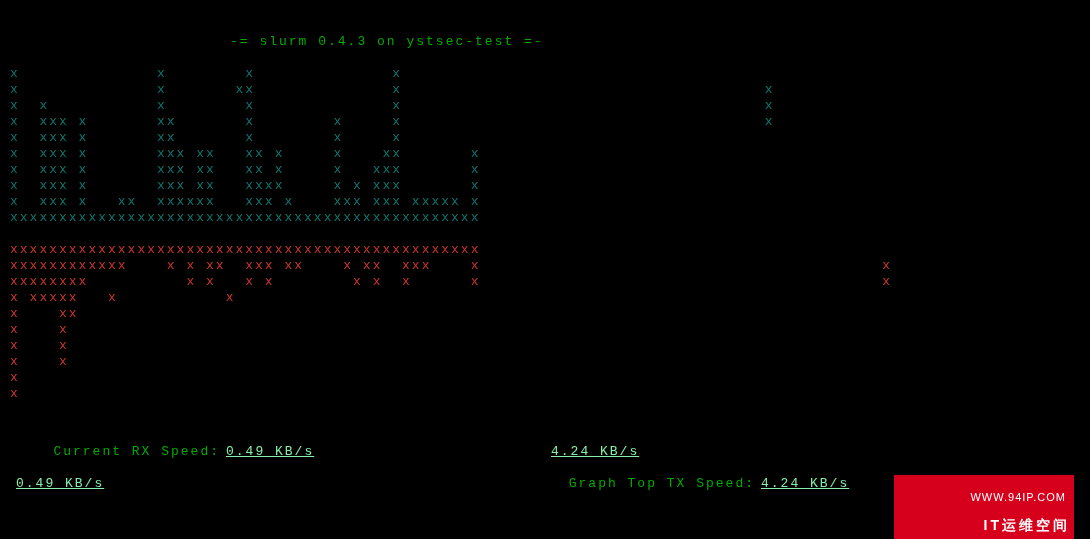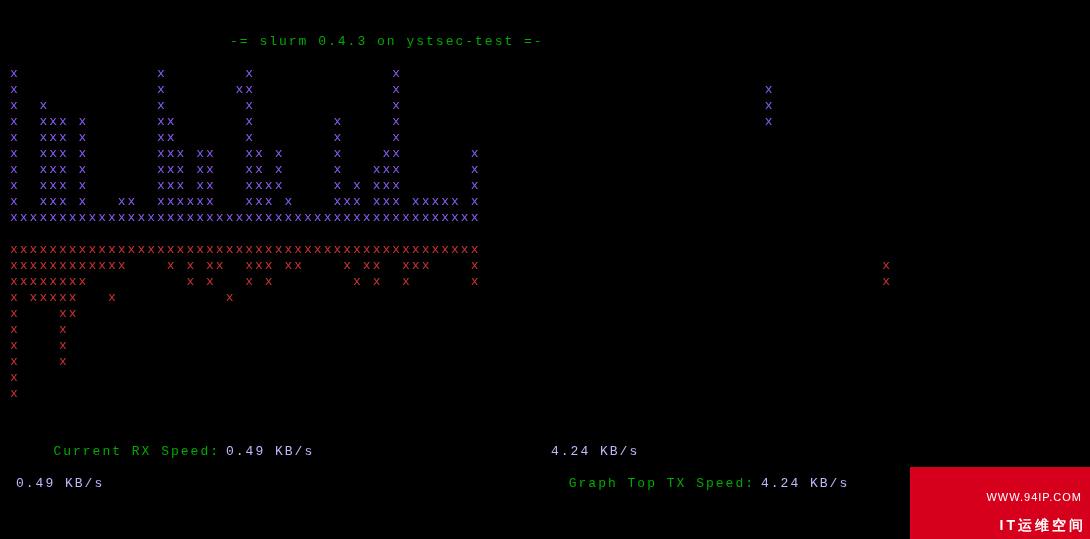--- a/index.html
+++ b/index.html
@@ -13,33 +13,33 @@
     overflow: hidden;
     width: 1090px;
     height: 539px;
     position: relative;
   }
   .terminal {
     white-space: pre;
     padding: 18px 10px;
   }
   .hdr { color: #00aa00; }
-  .grn { color: #8b5cf6; }
+  .grn { color: #0f766e; }
   .red { color: #cc3333; }
   .stats-row { display: flex; }
   .stats-col { width: 50%; align-items: flex-end; }
   .stats-line { display:flex; }
   .lab { width: 210px; text-align: right; color:#00aa00; }
-  .val { color:#c4b5fd; padding-left:6px; }
+  .val { color:#86efac; padding-left:6px;text-decoration:underline; }
   .watermark {
     position: absolute;
-    right: 0;
+    right: 16px;
     bottom: 0;
     width: 180px;
-    height: 72px;
+    height: 64px;
     overflow: hidden;
     pointer-events: none;
   }
   .tri {
     position:absolute;
     right:-60px;
     bottom:-60px;
     width:300px;
     height:180px;
     background:#d6001c;

